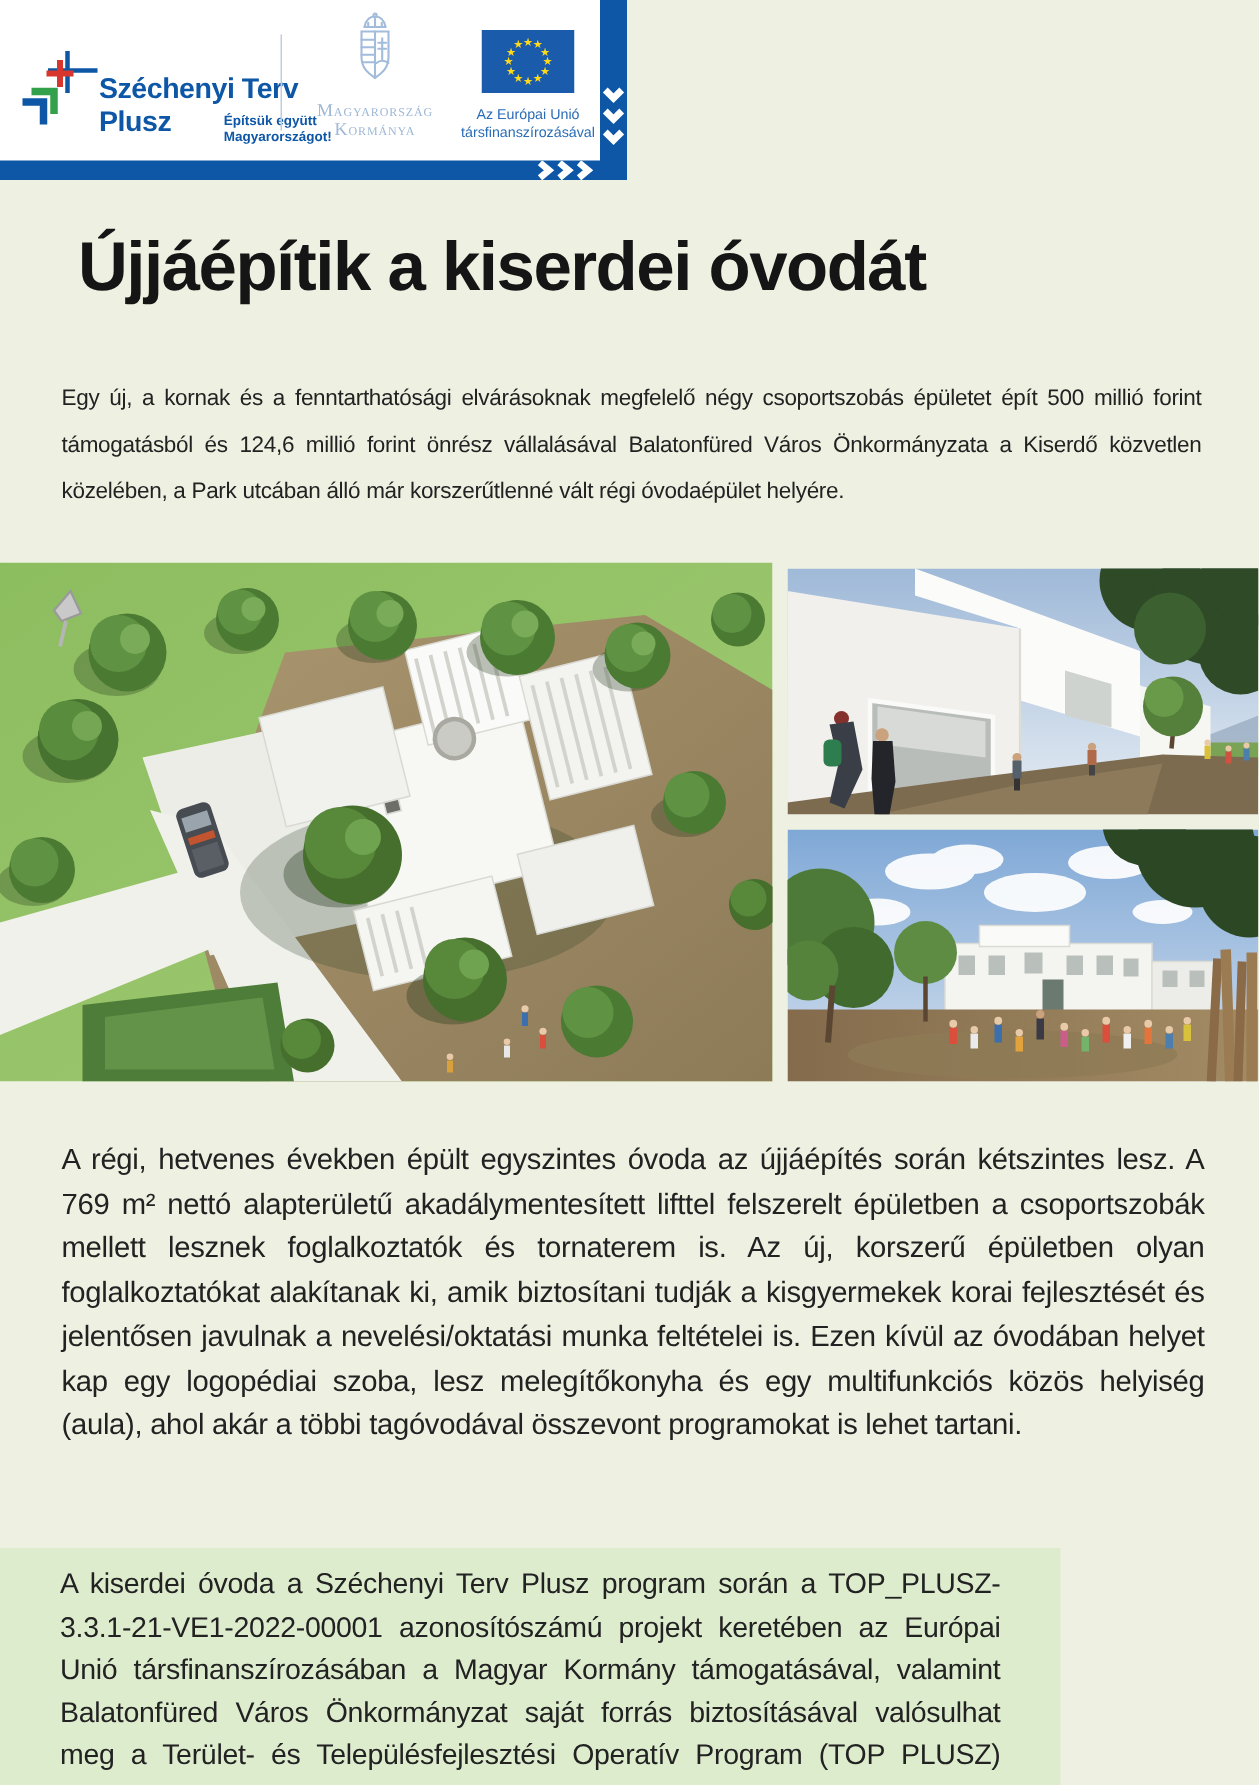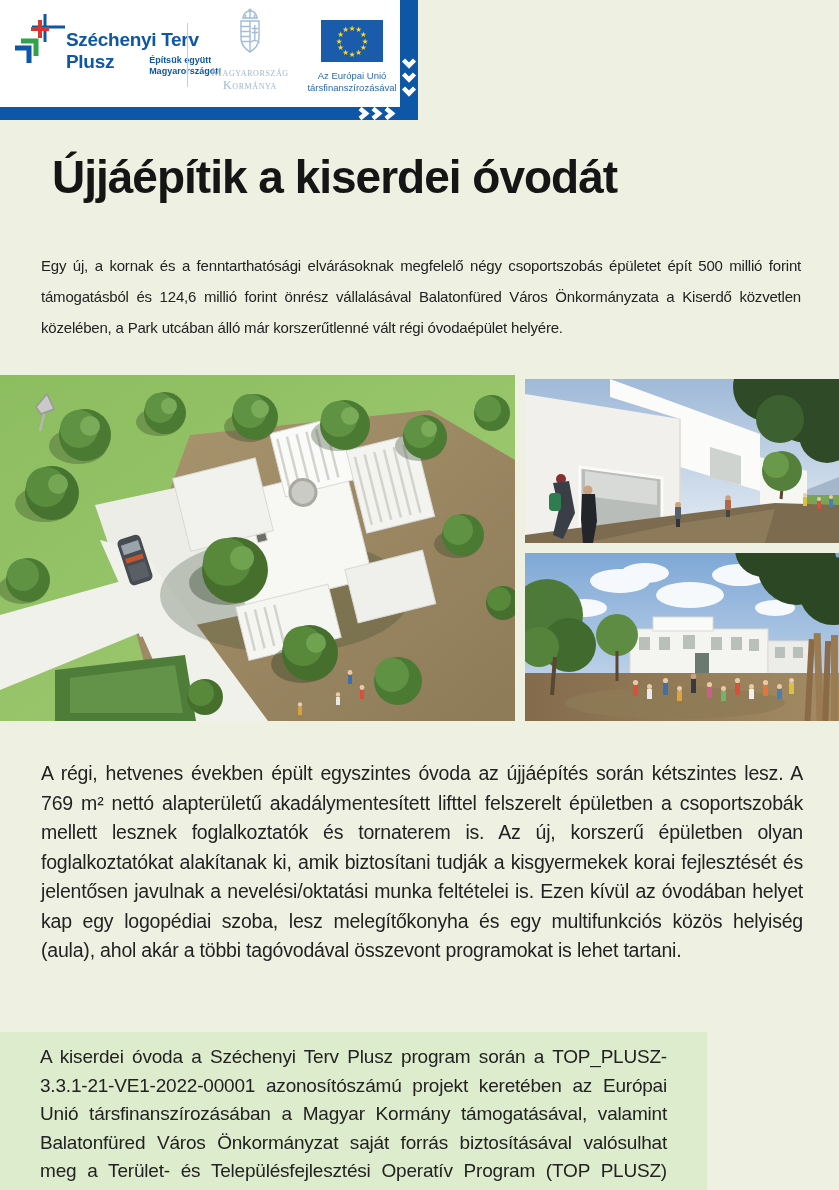--- a/index.html
+++ b/index.html
@@ -6,21 +6,21 @@
   .page{position:relative;width:839px;height:1190px;overflow:hidden;
         background:var(--page-bg,#eef1e2);
         font-family:"Liberation Sans",sans-serif;color:var(--text,#222);}
 
   
   .header{position:absolute;left:0;top:0;width:418px;height:120px;background:#ffffff;}
   .band-v{position:absolute;left:400px;top:0;width:18px;height:120px;background:var(--accent-blue,#0d57a6);}
   .band-h{position:absolute;left:0;top:107px;width:418px;height:13px;background:var(--accent-blue,#0d57a6);}
   .band-v svg,.band-h svg{display:block;}
 
-  .logo-szp{position:absolute;left:14px;top:12px;display:flex;}
+  .logo-szp{position:absolute;left:14px;top:32px;display:flex;}
   .szp-mark{width:52px;height:58px;}
   .szp-text{padding-top:17px;color:var(--accent-blue,#0d57a6);}
   .szp-line1{font-size:19px;font-weight:bold;letter-spacing:-.3px;}
   .szp-row{display:flex;align-items:flex-start;gap:28px;}
   .szp-plusz{font-size:19px;font-weight:bold;letter-spacing:-.3px;}
   .szp-tagline{font-size:9px;font-weight:bold;line-height:11px;padding:4px 0 0 7px;}
   .szp-tagline div:last-child{text-align:center;}
 
   .divider{position:absolute;left:187px;top:23px;width:1px;height:64px;background:#c3cdd9;}
 

